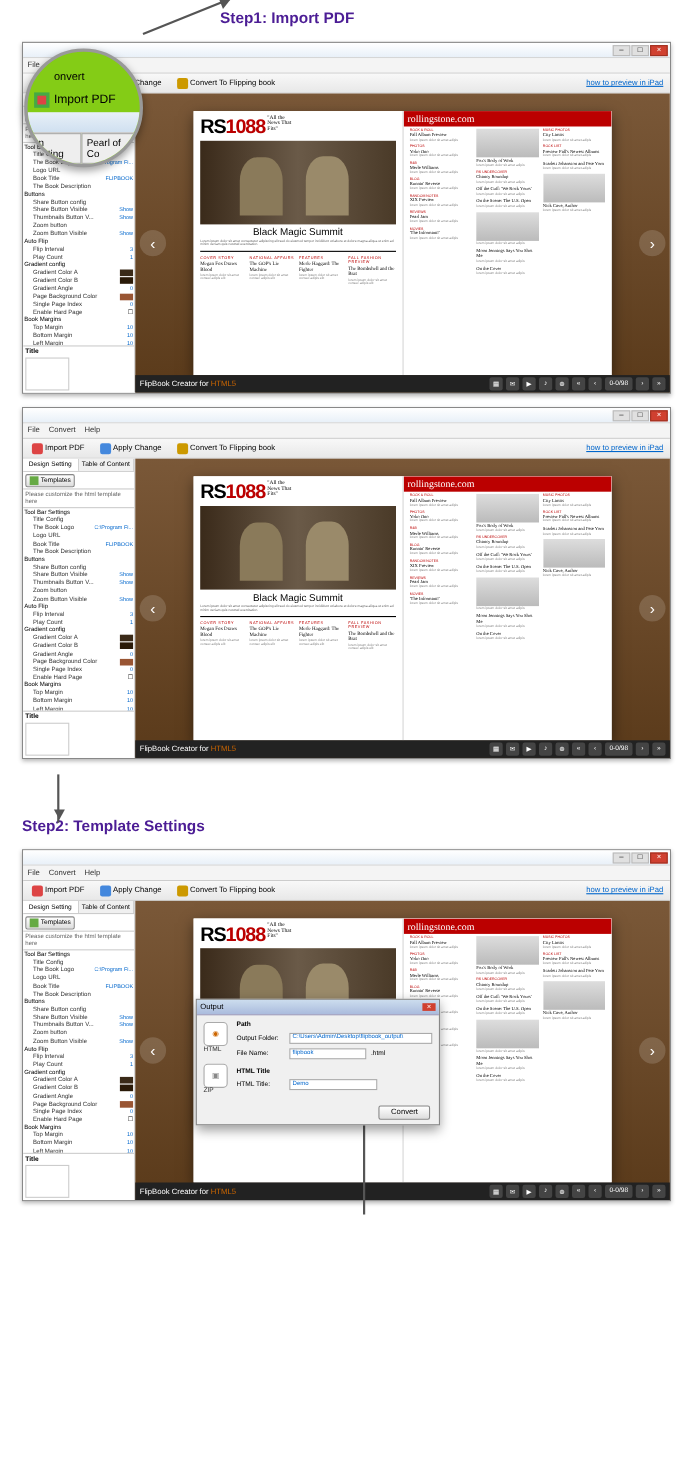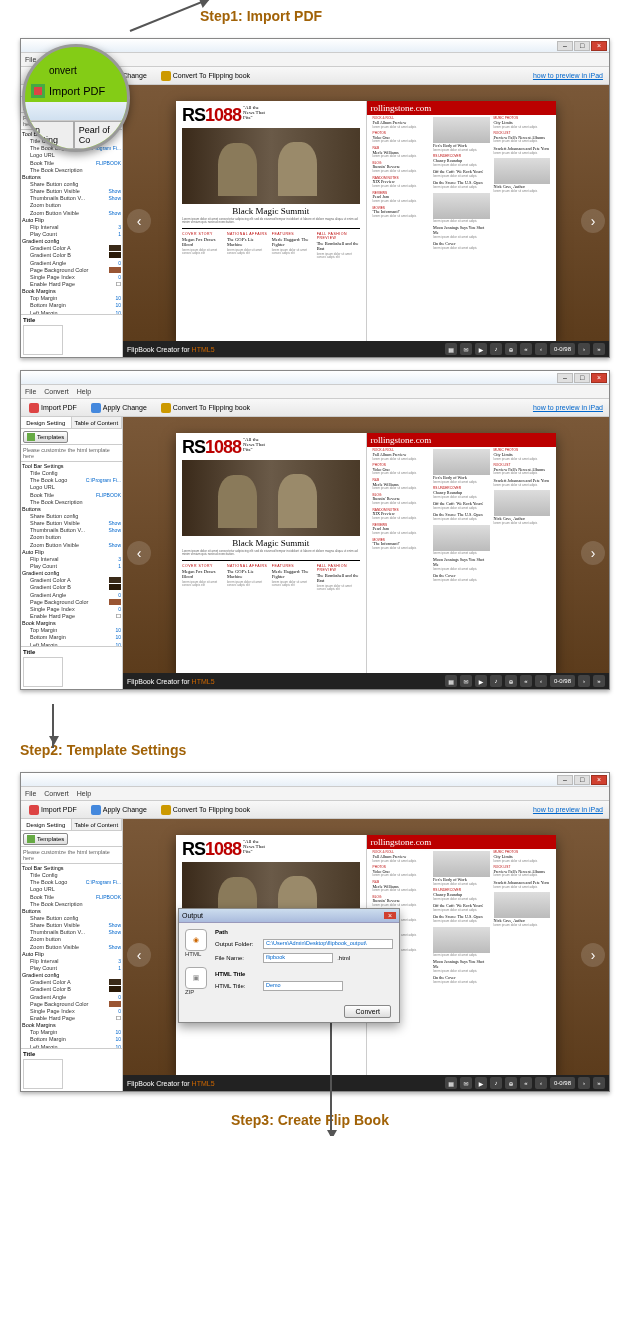--- a/index.html
+++ b/index.html
@@ -1,17 +1,17 @@
 <!DOCTYPE html>
 <html><head>
 <meta charset="utf-8">
 <style>
 * { margin:0; padding:0; box-sizing:border-box; font-family: Arial, sans-serif; }
 body { background:#fff; width:620px; }
-.step-label { font-weight:bold; font-size:14px; color:#a16207; text-align:center; padding:8px 0; }
+.step-label { font-weight:bold; font-size:14px; color:#4c1d95; text-align:center; padding:8px 0; }
 .window { margin:6px 10px 12px 20px; border:1px solid #888; box-shadow:0 2px 4px rgba(0,0,0,.3); background:#fff; position:relative; height:320px; overflow:hidden; }
 .winbar { height:14px; background:linear-gradient(#fff,#e8f0f8); border-bottom:1px solid #ccc; display:flex; justify-content:flex-end; align-items:center; font-size:7px; padding:0 2px; }
 .winbtns { display:flex; gap:1px; }
 .winbtns span { width:16px; height:10px; background:#e0e0e0; border:1px solid #bbb; display:flex; align-items:center; justify-content:center; font-size:7px; }
 .winbtns .close { background:#d04030; color:#fff; border-color:#a03020; }
 .menubar { height:14px; background:#f4f4f4; border-bottom:1px solid #ccc; display:flex; align-items:center; font-size:7px; padding-left:4px; gap:8px; color:#333; }
 .toolbar { height:18px; background:linear-gradient(#f8f8f8,#e8e8e8); border-bottom:1px solid #ccc; display:flex; align-items:center; font-size:7px; padding-left:4px; gap:6px; }
 .tbtn { display:flex; align-items:center; gap:2px; padding:1px 3px; border:1px solid transparent; border-radius:2px; }
 .tbtn .ic { width:10px; height:10px; background:#4a8; border-radius:2px; }
 .ic.pdf { background:#d44; }
@@ -41,21 +41,21 @@
 .book { width:380px; height:240px; display:flex; box-shadow:0 4px 12px rgba(0,0,0,.5); background:#fff; font-size:4px; }
 .page { flex:1; background:#fff; padding:4px 6px; overflow:hidden; position:relative; }
 .page.l { border-right:1px solid #ccc; }
 .rsmast { display:flex; align-items:flex-start; gap:2px; margin-bottom:2px; }
 .rs { font-family: Georgia, serif; font-size:18px; font-weight:bold; letter-spacing:-1px; }
 .rs .num { color:#b00; }
 .rscap { font-size:5px; font-family:Georgia,serif; line-height:1; width:28px; }
 .photo { width:100%; height:76px; background:linear-gradient(90deg,#3a2a1a,#6a5a48,#4a3a28); margin-bottom:2px; position:relative; }
 .photo::before { content:""; position:absolute; left:20%; top:20%; width:22%; height:70%; background:#8a7a5a; border-radius:40% 40% 0 0; }
 .photo::after { content:""; position:absolute; right:24%; top:18%; width:22%; height:72%; background:#9a8a6a; border-radius:40% 40% 0 0; }
-.bms { font-family:Liberation Serif, serif; font-size:9px; text-align:center; margin:2px 0; }
+.bms { font-family:Liberation Sans, sans-serif; font-size:9px; text-align:center; margin:2px 0; }
 .cols3 { display:flex; gap:2px; }
 .col { flex:1; font-size:3px; line-height:1.2; color:#555; }
 .col .h { font-size:3.5px; color:#b00; text-transform:uppercase; letter-spacing:.5px; }
 .col .t { font-family:Georgia,serif; font-size:4.5px; color:#000; margin:1px 0; }
 .divh { border-top:1px solid #000; margin:3px 0; }
 .rpage .rscom { background:#b00; color:#fff; font-family:Georgia,serif; font-size:9px; padding:2px 4px; margin:-4px -6px 2px -6px; text-align:left; }
 .rgrid { display:flex; gap:4px; }
 .rcol { flex:1; font-size:3px; line-height:1.15; }
 .rcol .sec { margin-bottom:3px; }
 .rcol .rb { color:#b00; font-size:3.2px; text-transform:uppercase; }
@@ -1008,14 +1008,13 @@
             <span class="flab">HTML Title:</span>
             <span class="finp" style="flex:.6">Demo</span>
           </div>
       </div>
     </div>
     <div class="fbtnrow">
         <span class="fbtn">Convert</span>
       </div>
   </div>
   <div class="arrow3"></div>
-  <div class="step-label">Step3: Create Flip Book</div>
 </div>
 
 </body></html>

